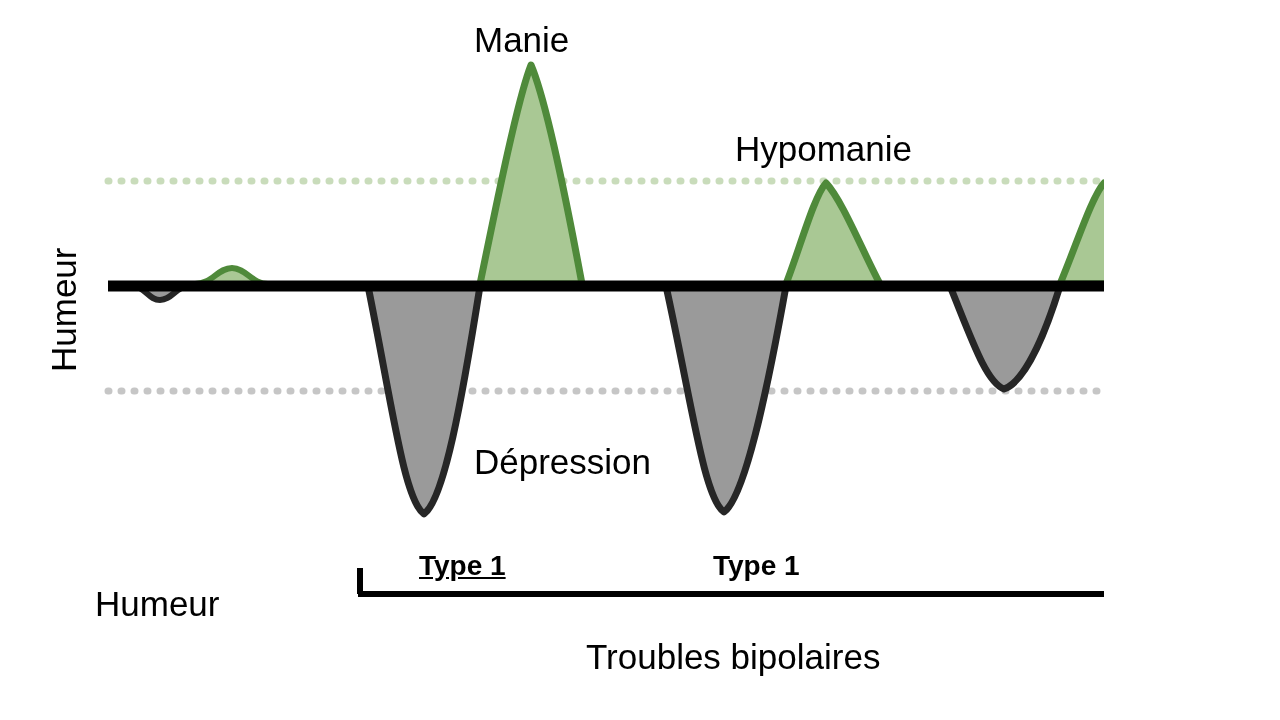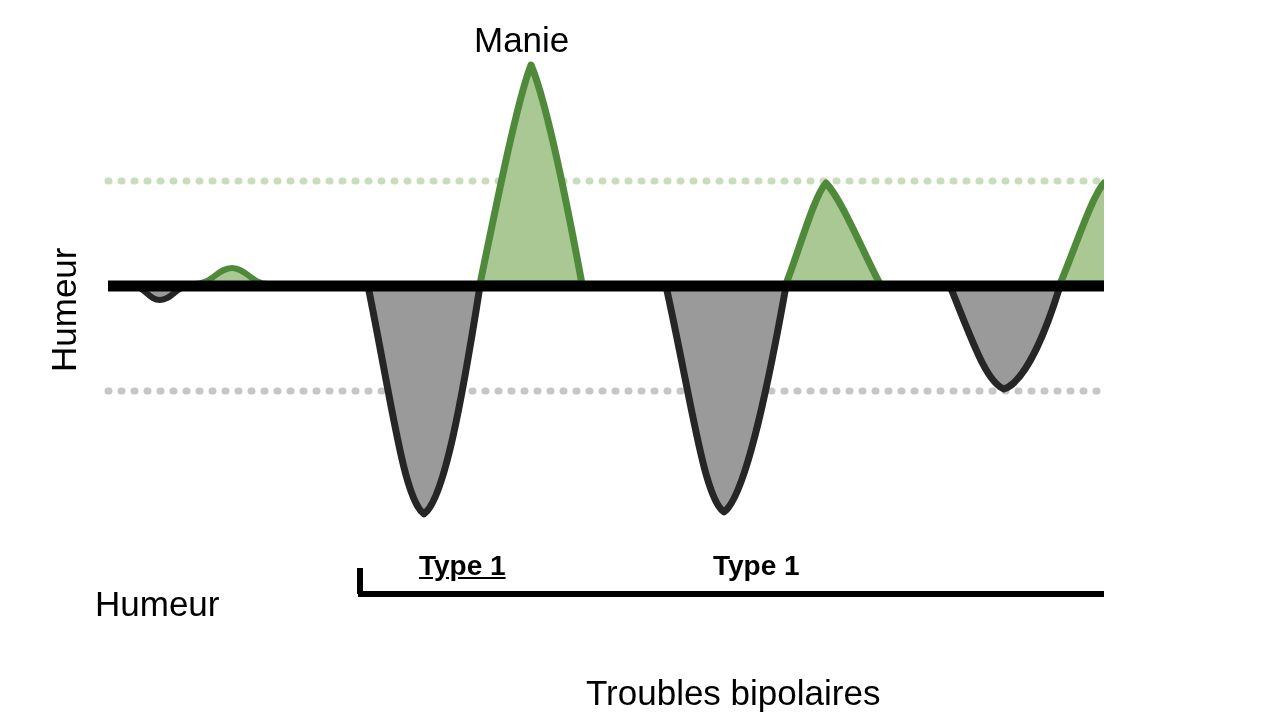--- a/index.html
+++ b/index.html
@@ -34,21 +34,20 @@
     font-size: 35px;
     font-weight: 400;
   }
   .lbl-bracket {
     font-size: 28px;
     font-weight: 700;
   }
   .lbl-group {
     font-size: 35px;
     font-weight: 400;
-    margin-top: 36px;
   }
   .lbl-axis-y {
     font-size: 35px;
     font-weight: 400;
     transform-origin: 0 0;
     transform: rotate(-90deg);
   }
   .lbl-normal {
     font-size: 35px;
     font-weight: 400;
@@ -105,21 +104,23 @@
     <g>
       <line x1="358" y1="594" x2="1176" y2="594" stroke="#000000" stroke-width="6"></line>
       <line x1="360" y1="594" x2="360" y2="568" stroke="#000000" stroke-width="6"></line>
       <line x1="1174" y1="594" x2="1174" y2="568" stroke="#000000" stroke-width="6"></line>
     </g>
 
   </svg>
 
   <div class="txt lbl-peak" id="label-manie">Manie</div>
 
+  <div class="txt lbl-peak" id="label-hypomanie">Hypomanie</div>
 
+  <div class="txt lbl-peak" id="label-depression">Dépression</div>
 
   <div class="txt lbl-axis-y" id="label-humeur-axis">Humeur</div>
 
   <div class="txt lbl-normal" id="label-humeur-normale">
     <div>Humeur</div>
   </div>
 
   <div class="txt lbl-bracket" id="label-type1">Type 1</div>
 
   <div class="txt lbl-bracket" id="label-type2">Type 1</div>

